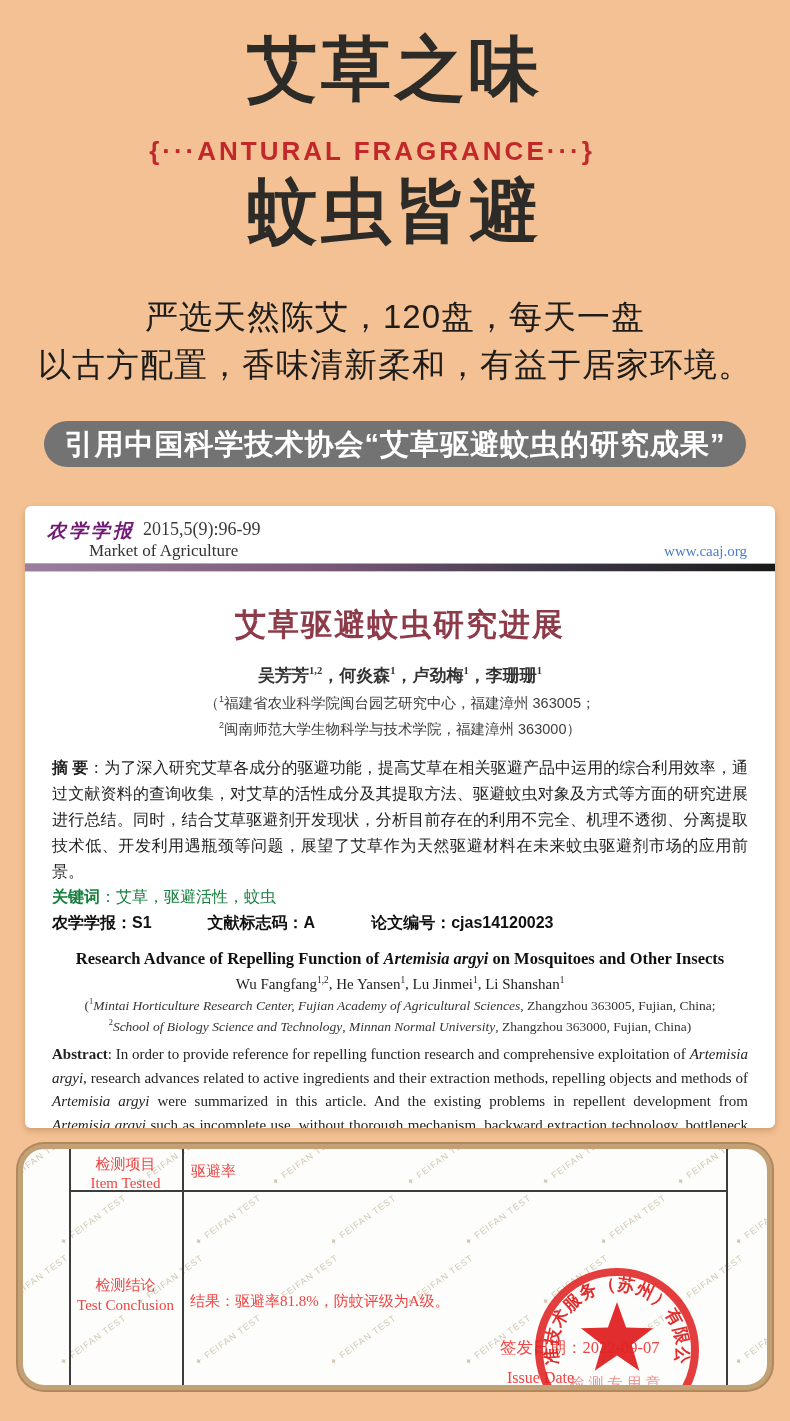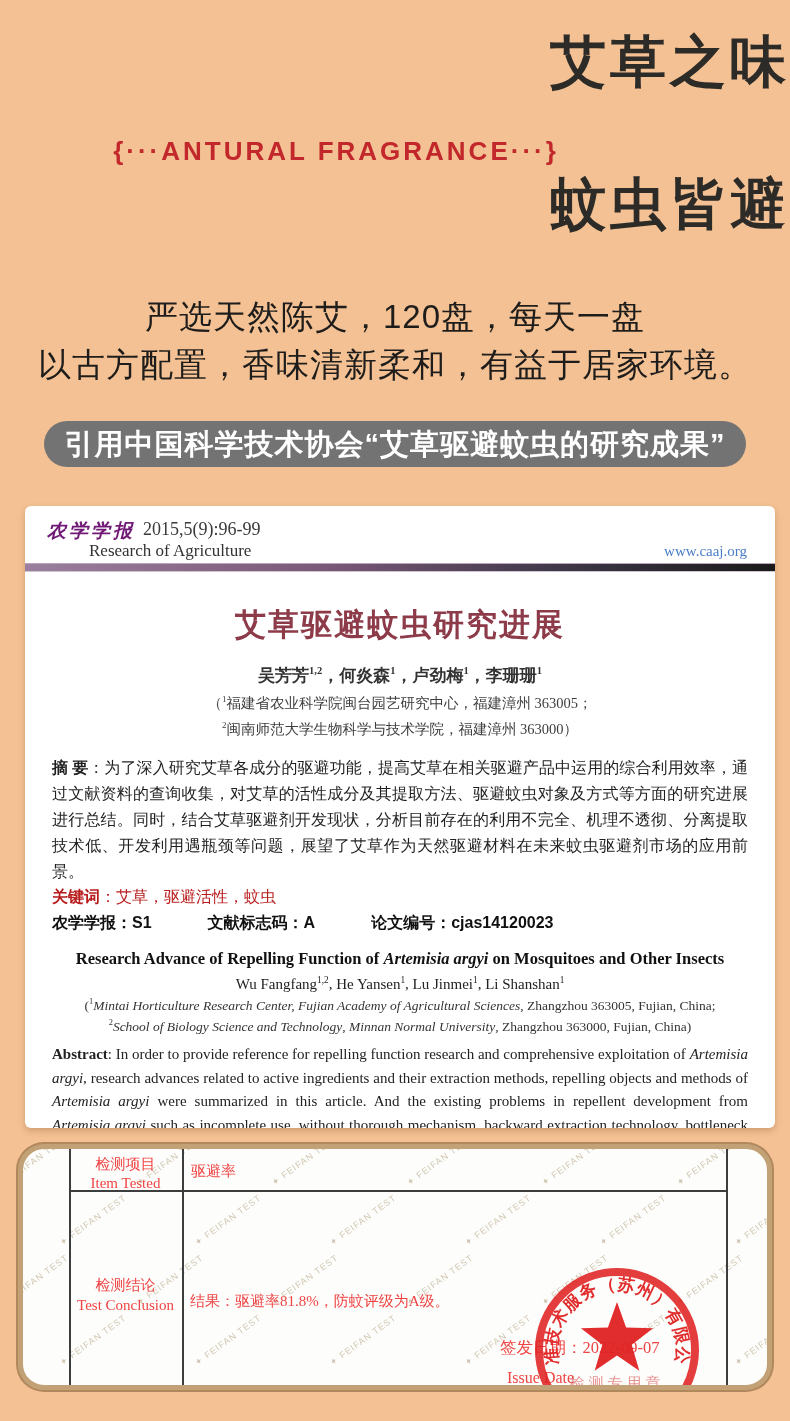--- a/index.html
+++ b/index.html
@@ -3,28 +3,28 @@
 <meta charset="utf-8">
 <style>
   html,body{margin:0;padding:0;}
   body{
     width:790px;height:1421px;position:relative;overflow:hidden;
     background:#f3c193;
     font-family:"Liberation Sans",sans-serif;
   }
   
   .hero-title{
-    position:absolute;left:0;width:790px;text-align:right;
-    font-weight:900;font-size:56px;line-height:1;color:#2d2b28;letter-spacing:4px;
+    position:absolute;left:0;width:790px;text-align:center;
+    font-weight:900;font-size:70px;line-height:1;color:#2d2b28;letter-spacing:4px;
   }
   .hero-title.t1{top:34px;}
   .hero-title.t2{top:176px;}
   .hero-sub{
     position:absolute;top:136px;left:0;width:672px;text-align:center;
-    font-weight:800;font-size:26px;color:#c2282b;letter-spacing:3px;
+    font-weight:800;font-size:26px;color:#c2282b;letter-spacing:3px;padding-left:36px;
   }
   .hero-desc{
     position:absolute;left:0;width:790px;text-align:center;
     font-weight:500;font-size:33px;color:#1e1d1b;letter-spacing:1px;
   }
   .d1{top:295px;}
   .d2{top:343px;}
   .banner{
     position:absolute;top:421px;left:44px;width:702px;height:46px;
     background:#737373;border-radius:23px;
@@ -37,23 +37,23 @@
     overflow:hidden;color:#2a2a2a;
   }
   .jhead{position:relative;height:57px;}
   .jname-cn{position:absolute;left:22px;top:12px;font-family:"Liberation Serif",serif;font-style:italic;font-weight:700;font-size:19px;color:#701a75;letter-spacing:3px;}
   .jissue{position:absolute;left:118px;top:13px;font-family:"Liberation Serif",serif;font-size:18px;color:#3a3a3a;}
   .jname-en{position:absolute;left:64px;top:35px;font-family:"Liberation Serif",serif;font-size:17px;color:#333;}
   .jsite{position:absolute;right:28px;top:37px;font-family:"Liberation Serif",serif;font-size:15px;color:#4a7cc7;text-decoration:none;cursor:pointer;}
   .jrule{height:7px;background:linear-gradient(90deg,#9b7f9e 0%,#7a5878 40%,#40394a 70%,#191919 100%);border-top:1px solid #b9a4ba;border-bottom:1px solid #cfc4cf;}
   .jtitle{margin:32px 0 0;text-align:center;font-weight:800;font-size:31px;color:#8d3a49;letter-spacing:2px;}
   .jauthors{margin:18px 0 0;text-align:center;font-family:"Liberation Serif",serif;font-weight:700;font-size:17px;color:#333;}
-  .jaffil{margin:7px 0 0;text-align:center;font-family:Liberation Serif, serif;font-size:14.5px;color:#3d3d3d;}
+  .jaffil{margin:7px 0 0;text-align:center;font-family:Liberation Sans, sans-serif;font-size:14.5px;color:#3d3d3d;}
   .jabs-cn{margin:16px 27px 0;font-family:"Liberation Serif",serif;font-size:16px;line-height:26px;text-align:justify;color:#1f1f1f;}
-  .jkeywords{margin:2px 27px 0;font-family:"Liberation Serif",serif;font-size:16px;color:#b91c1c;}
+  .jkeywords{margin:2px 27px 0;font-family:"Liberation Serif",serif;font-size:16px;color:#15803d;}
   .jclc-row{display:flex;gap:56px;margin:5px 27px 0;font-size:16px;font-weight:700;color:#111;}
   .jtitle-en{margin:15px 30px 0;text-align:center;font-family:"Liberation Serif",serif;font-weight:700;font-size:16.5px;color:#111;}
   .jauthors-en{margin:6px 0 0;text-align:center;font-family:"Liberation Serif",serif;font-size:15px;color:#222;}
   .jaffil-en{margin:4px 0 0;text-align:center;font-family:"Liberation Serif",serif;font-size:13.5px;color:#333;}
   .jabs-en{margin:9px 27px 0;font-family:"Liberation Serif",serif;font-size:15px;line-height:23.5px;text-align:justify;color:#222;}
   sup{font-size:.62em;}
   
   .rcard{
     position:absolute;top:1144px;left:18px;width:754px;height:246px;
     background:#fdfdfb;border:5px solid #c3a176;border-radius:26px;
@@ -87,21 +87,21 @@
 <div class="hero-sub">{···ANTURAL FRAGRANCE···}</div>
 <div class="hero-title t2">蚊虫皆避</div>
 <div class="hero-desc d1">严选天然陈艾，120盘，每天一盘</div>
 <div class="hero-desc d2">以古方配置，香味清新柔和，有益于居家环境。</div>
 <div class="banner">引用中国科学技术协会“艾草驱避蚊虫的研究成果”</div>
 
 <div class="jcard">
   <div class="jhead">
     <span class="jname-cn">农学学报</span>
     <span class="jissue">2015,5(9):96-99</span>
-    <span class="jname-en">Research of Agriculture</span>
+    <span class="jname-en">Market of Agriculture</span>
     <a class="jsite">www.caaj.org</a>
   </div>
   <div class="jrule"></div>
   <div class="jtitle">艾草驱避蚊虫研究进展</div>
   <div class="jauthors">吴芳芳<sup>1,2</sup>，何炎森<sup>1</sup>，卢劲梅<sup>1</sup>，李珊珊<sup>1</sup></div>
   <div class="jaffil">（<sup>1</sup>福建省农业科学院闽台园艺研究中心，福建漳州 363005；</div>
   <div class="jaffil"><sup>2</sup>闽南师范大学生物科学与技术学院，福建漳州 363000）</div>
   <div class="jabs-cn"><b>摘 要</b>：为了深入研究艾草各成分的驱避功能，提高艾草在相关驱避产品中运用的综合利用效率，通过文献资料的查询收集，对艾草的活性成分及其提取方法、驱避蚊虫对象及方式等方面的研究进展进行总结。同时，结合艾草驱避剂开发现状，分析目前存在的利用不完全、机理不透彻、分离提取技术低、开发利用遇瓶颈等问题，展望了艾草作为天然驱避材料在未来蚊虫驱避剂市场的应用前景。</div>
   <div class="jkeywords"><b>关键词</b>：艾草，驱避活性，蚊虫</div>
   <div class="jclc-row">

